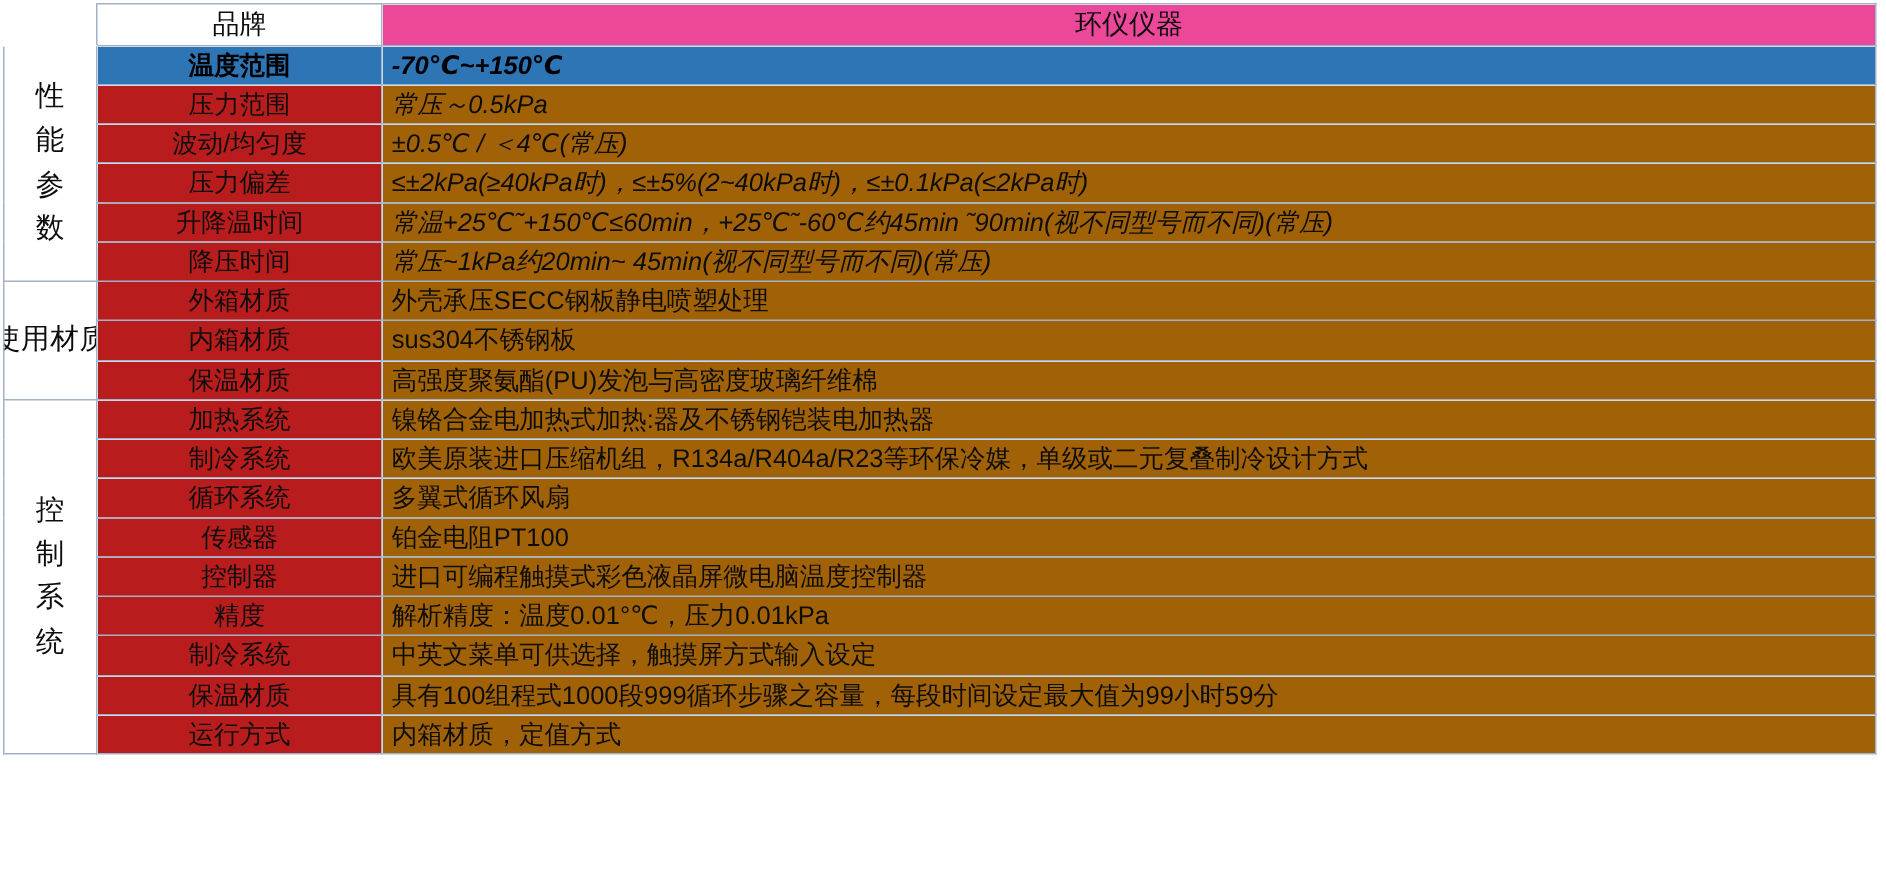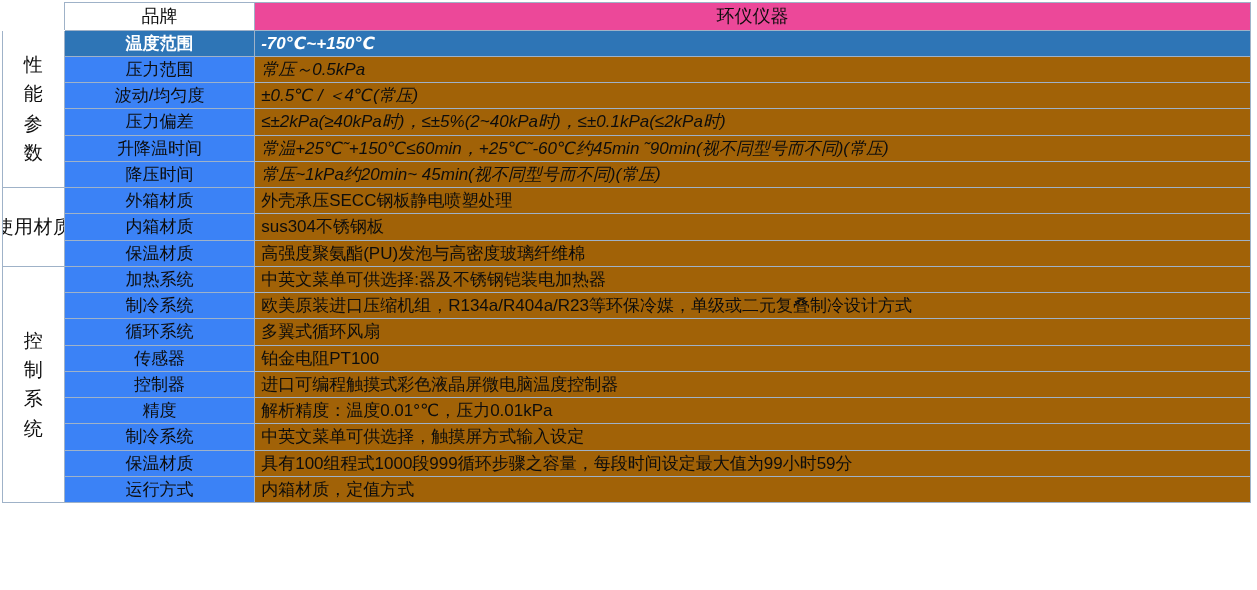--- a/index.html
+++ b/index.html
@@ -47,21 +47,21 @@
     padding: 0;
   }
   .group-cell .vstack {
     display: flex;
     flex-direction: column;
     align-items: center;
     justify-content: center;
     line-height: 1.55;
   }
   .label-cell {
-    background: #3b82f6;
+    background: #b91c1c;
     text-align: center;
     font-size: 17px;
   }
   .value-cell {
     background: #a16207;
     text-align: left;
     font-size: 17px;
   }
   .value-cell.center {
     text-align: left;
@@ -80,21 +80,21 @@
     border-bottom: 1px solid #ffffff !important;
   }
   .head-brand-value {
     background: #ec4899;
     text-align: center;
     font-size: 18px;
   }
   .row-highlight .label-cell,
   .row-highlight .value-cell {
     background: #2e75b6;
-    color: #ffffff;
+    color: #000000;
     font-weight: bold;
   }
 </style>
 </head>
 <body>
 
 <div class="sheet">
   <table class="spec">
     <colgroup>
       <col class="c-group">
@@ -163,21 +163,21 @@
       <tr>
         <td class="group-cell" rowspan="9">
           <div class="vstack">
             <span>控</span>
             <span>制</span>
             <span>系</span>
             <span>统</span>
           </div>
         </td>
         <td class="label-cell">加热系统</td>
-        <td class="value-cell">中英文菜单可供选择:器及不锈钢铠装电加热器</td>
+        <td class="value-cell">镍铬合金电加热式加热:器及不锈钢铠装电加热器</td>
       </tr>
       <tr>
         <td class="label-cell">制冷系统</td>
         <td class="value-cell">欧美原装进口压缩机组，R134a/R404a/R23等环保冷媒，单级或二元复叠制冷设计方式</td>
       </tr>
       <tr>
         <td class="label-cell">循环系统</td>
         <td class="value-cell">多翼式循环风扇</td>
       </tr>
       <tr>

